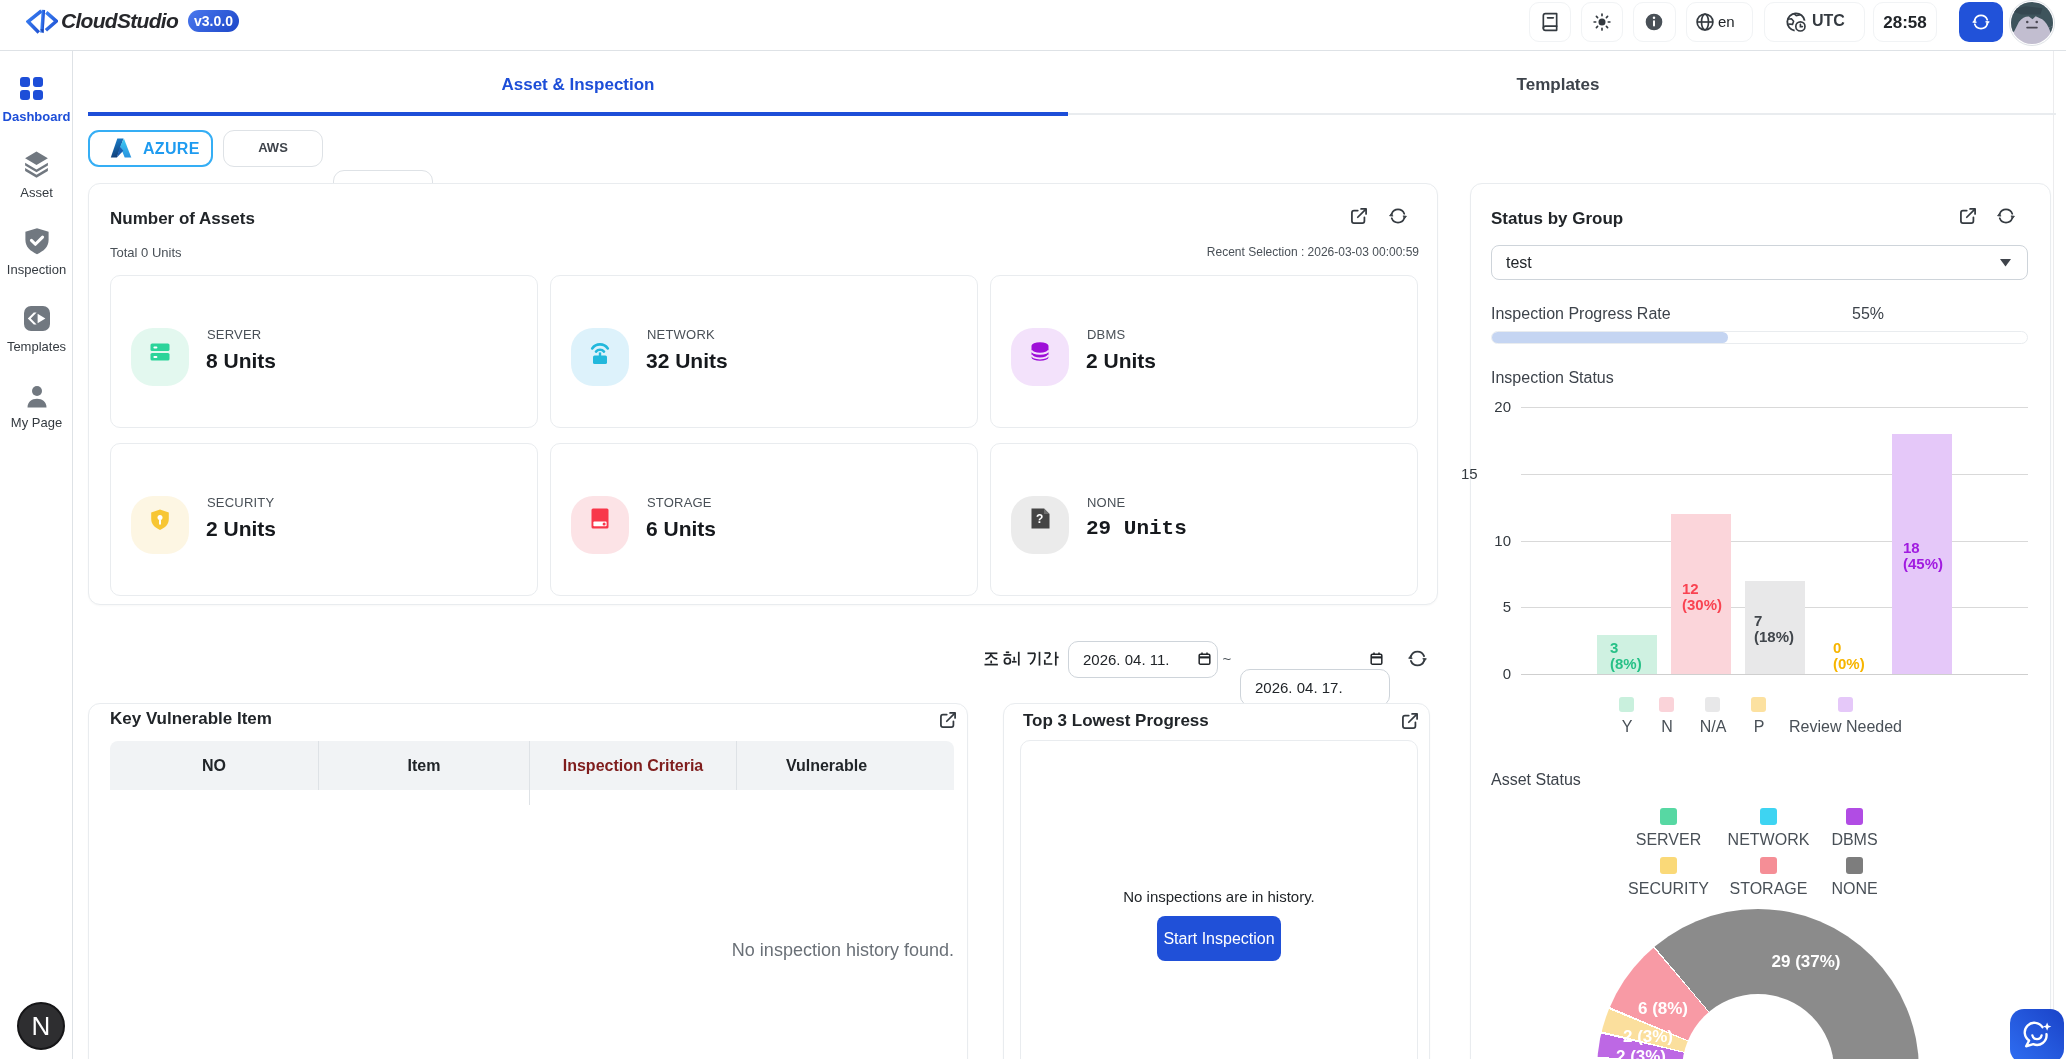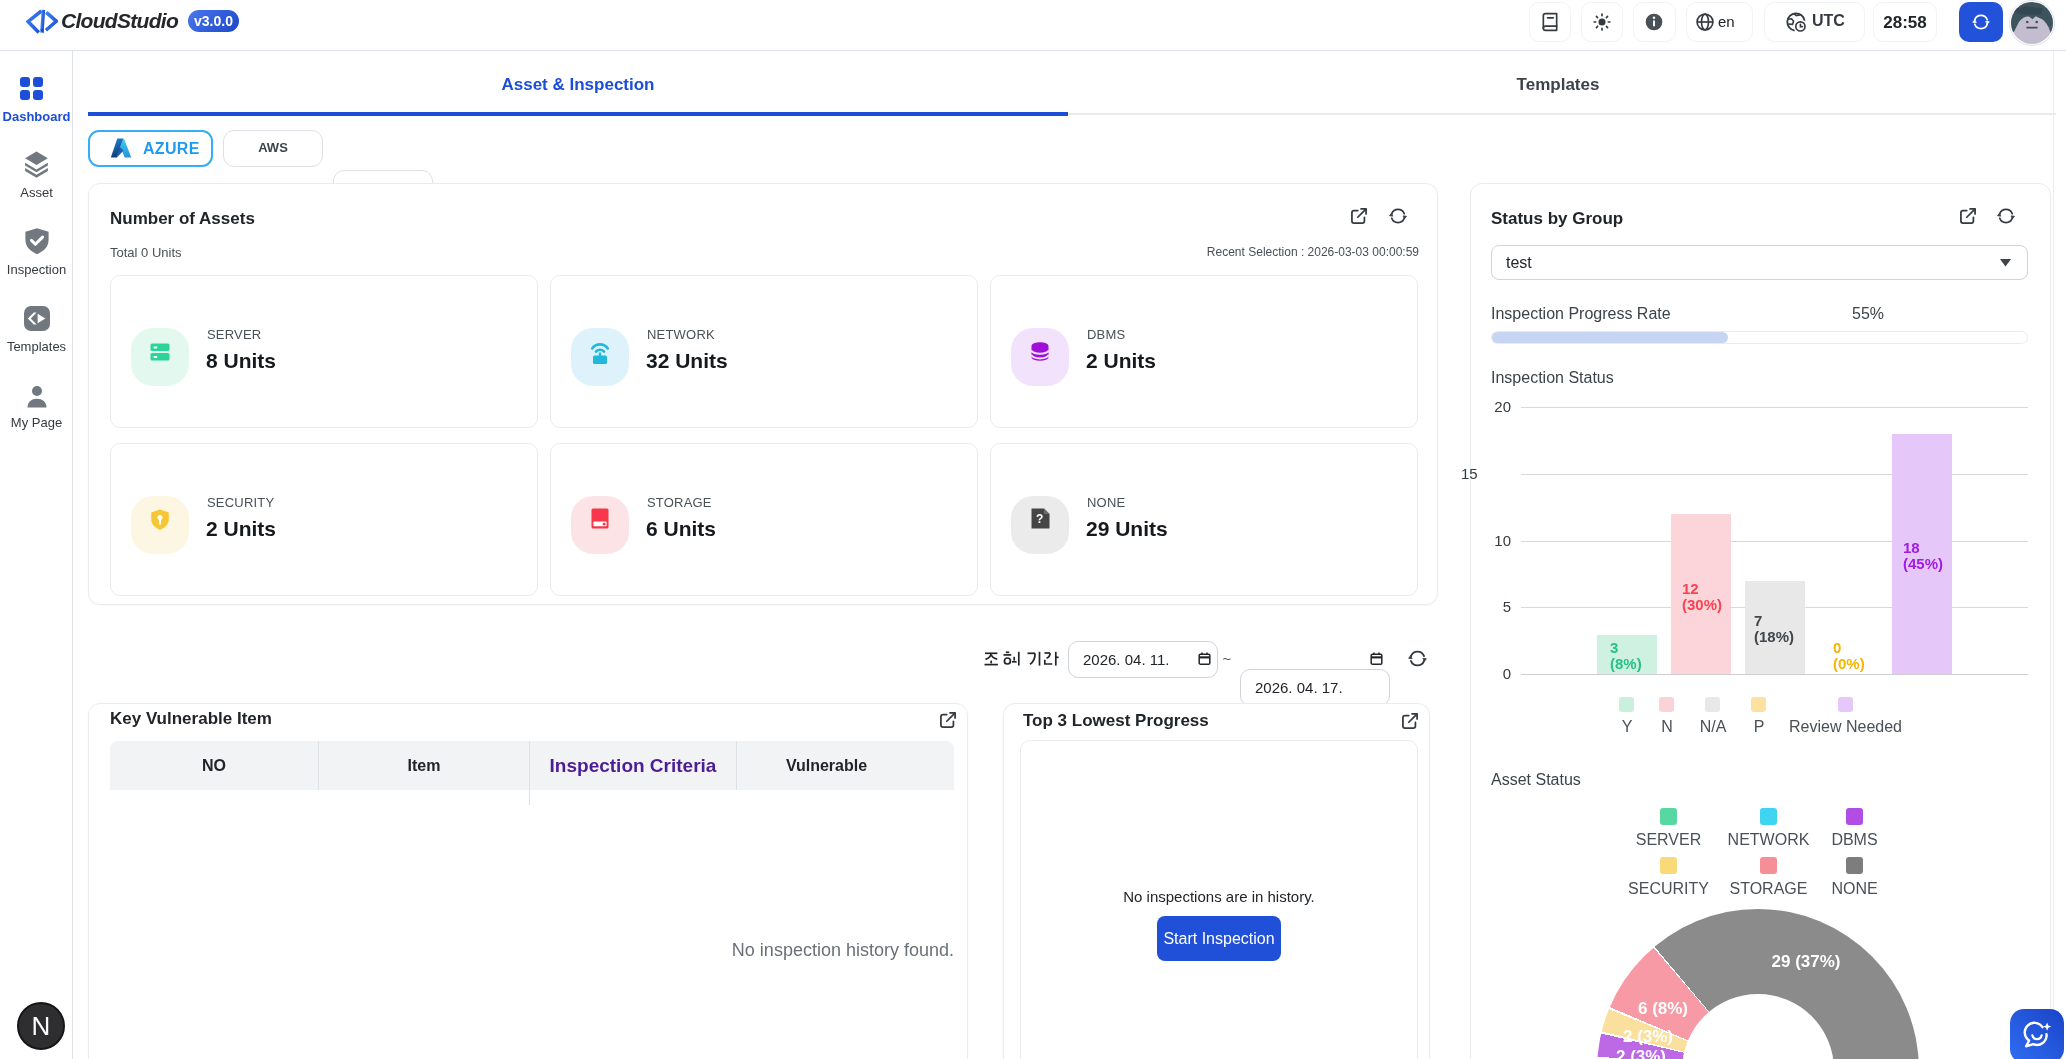--- a/index.html
+++ b/index.html
@@ -239,21 +239,21 @@
 <div class="abs" style="left:647px;top:495px;font-size:13px;color:#495057;letter-spacing:0.2px;">STORAGE</div>
 <div class="abs" style="left:646px;top:517px;font-size:21px;font-weight:bold;color:#16191d;">6 Units</div>
 
 <div class="abs" style="left:1011px;top:496px;width:58px;height:58px;border-radius:38%;background:#ebebeb;"></div>
 <svg class="abs" style="left:1031px;top:508px;" width="19" height="21" viewBox="0 0 19 21">
   <path d="M0.5 0.5 H13 L18.5 6 V20.5 H0.5 Z" fill="#454545"></path>
   <path d="M13 0.5 L18.5 6 H13 Z" fill="#6e6e6e"></path>
   <text x="8.6" y="15.2" font-family="Liberation Sans,sans-serif" font-size="12" font-weight="bold" fill="#fff" text-anchor="middle">?</text>
 </svg>
 <div class="abs" style="left:1087px;top:495px;font-size:13px;color:#495057;letter-spacing:0.2px;">NONE</div>
-<div class="abs" style="left:1086px;top:517px;font-size:21px;font-weight:bold;color:#16191d;">29 Units</div>
+<div class="abs" style="left:1086px;top:517px;font-size:21px;font-weight:bold;color:#16191d;font-family:Liberation Mono, monospace;">29 Units</div>
 
 <svg class="abs" style="left:984px;top:651px;" width="75" height="16" viewBox="0 0 75 16" fill="none" stroke="#212529" stroke-width="1.7">
   <path d="M1 2.3 H13.4"></path>
   <path d="M7.1 2.3 C6.9 5 4.6 7.4 1.5 8.4"></path>
   <path d="M7.3 3.8 C8.1 6 10.6 7.7 13.2 8.2"></path>
   <path d="M7.2 9.6 V12.4"></path>
   <path d="M0.5 13.6 H13.9"></path>
   <path d="M21.8 1.3 H25.2"></path>
   <path d="M19.5 3.9 H27.3"></path>
   <circle cx="23.4" cy="10" r="3"></circle>
@@ -294,21 +294,21 @@
 <div class="card" style="left:88px;top:703px;width:880px;height:380px;border-radius:12px;"></div>
 <div class="abs ttl" style="left:110px;top:709px;font-size:17px;">Key Vulnerable Item</div>
 <svg class="abs" style="left:938px;top:710px;" width="20" height="20" viewBox="0 0 24 24" fill="none" stroke="#343a40" stroke-width="2.1" stroke-linecap="round" stroke-linejoin="round">
   <path d="M18.5 13.5 v4.5 a2.5 2.5 0 0 1 -2.5 2.5 H6 a2.5 2.5 0 0 1 -2.5 -2.5 V8 A2.5 2.5 0 0 1 6 5.5 h4.5"></path>
   <path d="M14.5 3.5 h6 v6"></path>
     <path d="M10.5 13.5 L20 4"></path>
 </svg>
 <div class="abs" style="left:110px;top:741px;width:844px;height:49px;background:#f1f3f5;border-radius:8px 8px 0 0;"></div>
 <div class="abs" style="left:110px;top:741px;width:208px;height:49px;text-align:center;line-height:49px;font-size:16px;font-weight:bold;color:#212529;">NO</div>
 <div class="abs" style="left:318px;top:741px;width:211px;height:49px;text-align:center;line-height:49px;font-size:16px;font-weight:bold;color:#212529;border-left:1px solid #dee2e6;">Item</div>
-<div class="abs" style="left:529px;top:741px;width:207px;height:64px;text-align:center;line-height:49px;font-size:19px;font-weight:bold;color:#4c1d95;border-left:1px solid #dee2e6;">Inspection Criteria</div>
+<div class="abs" style="left:529px;top:741px;width:207px;height:64px;text-align:center;line-height:49px;font-size:16px;font-weight:bold;color:#7f1d1d;border-left:1px solid #dee2e6;">Inspection Criteria</div>
 <div class="abs" style="left:736px;top:741px;width:180px;height:49px;text-align:center;line-height:49px;font-size:16px;font-weight:bold;color:#212529;border-left:1px solid #dee2e6;">Vulnerable</div>
 <div class="abs" style="left:110px;top:940px;width:844px;text-align:right;font-size:18px;color:#6a7077;">No inspection history found.</div>
 
 <div class="card" style="left:1003px;top:703px;width:427px;height:380px;"></div>
 <div class="abs ttl" style="left:1023px;top:711px;font-size:17px;">Top 3 Lowest Progress</div>
 <svg class="abs" style="left:1400px;top:711px;" width="20" height="20" viewBox="0 0 24 24" fill="none" stroke="#343a40" stroke-width="2.1" stroke-linecap="round" stroke-linejoin="round">
   <path d="M18.5 13.5 v4.5 a2.5 2.5 0 0 1 -2.5 2.5 H6 a2.5 2.5 0 0 1 -2.5 -2.5 V8 A2.5 2.5 0 0 1 6 5.5 h4.5"></path>
   <path d="M14.5 3.5 h6 v6"></path>
     <path d="M10.5 13.5 L20 4"></path>
 </svg>

